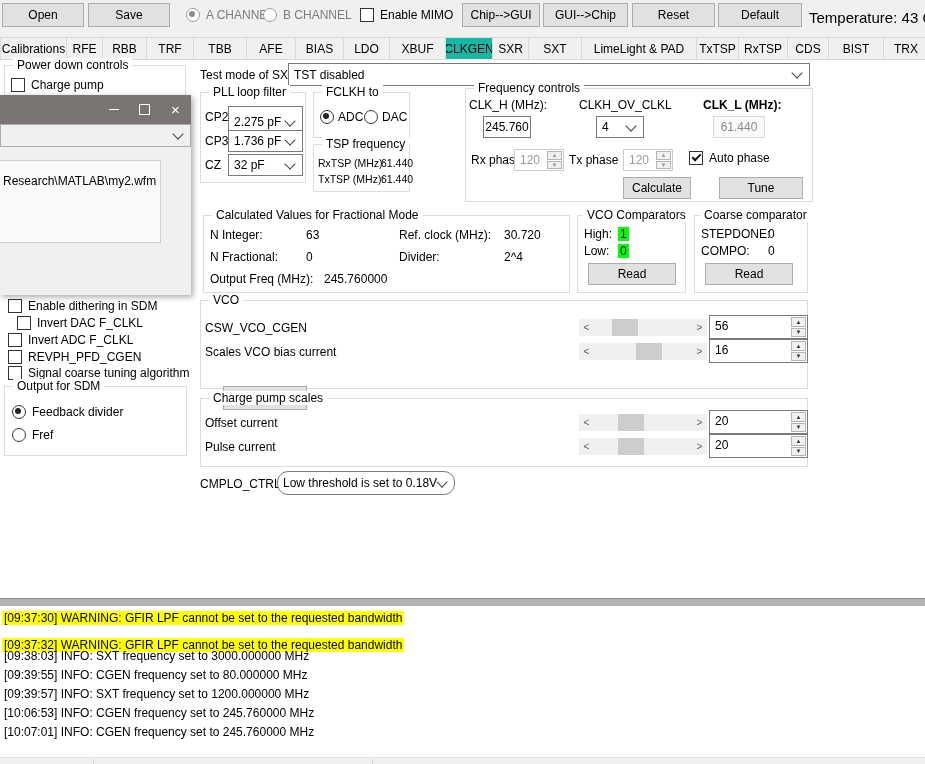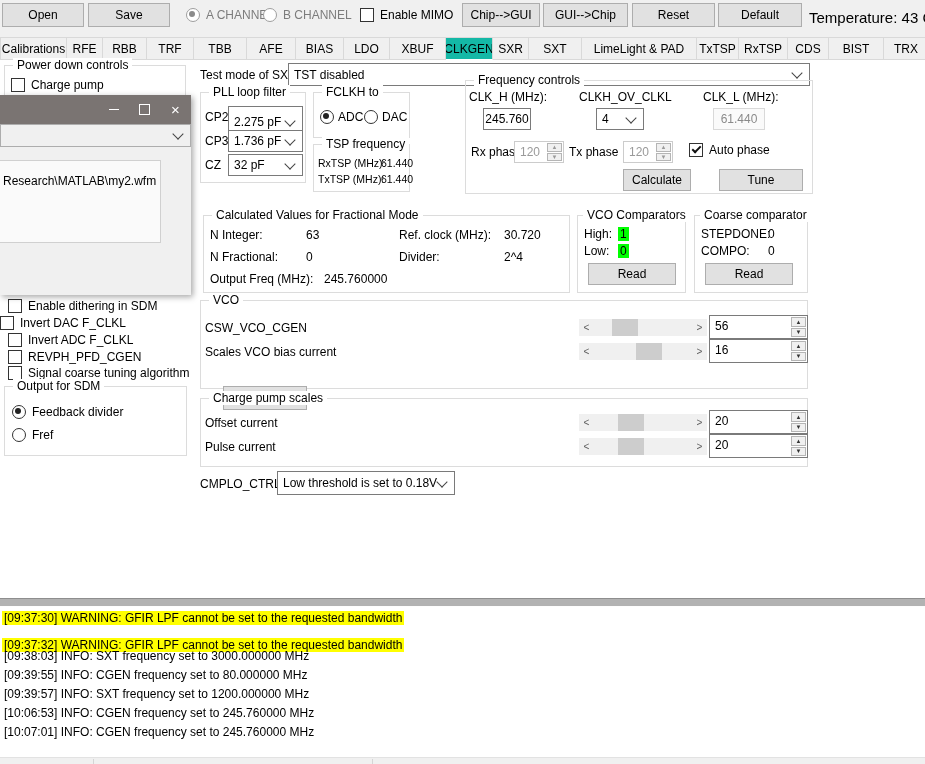--- a/index.html
+++ b/index.html
@@ -154,21 +154,21 @@
       </div>
       <div class="olist">
         <div class="lbl" style="left:3px;top:13px;">Research\MATLAB\my2.wfm</div>
       </div>
     </div>
 
     <div class="cbrow" style="left:8px;top:239px;">
       <span class="cb"></span>
       <span>Enable dithering in SDM</span>
     </div>
-    <div class="cbrow" style="left:0;top:256px;">
+    <div class="cbrow" style="left:17px;top:256px;">
       <span class="cb"></span>
       <span>Invert DAC F_CLKL</span>
     </div>
     <div class="cbrow" style="left:8px;top:273px;">
       <span class="cb"></span>
       <span>Invert ADC F_CLKL</span>
     </div>
     <div class="cbrow" style="left:8px;top:290px;">
       <span class="cb"></span>
       <span>REVPH_PFD_CGEN</span>
@@ -228,30 +228,30 @@
     </div>
 
     <div class="group" style="left:313px;top:84px;width:97px;height:48px;">
       <span class="gtitle">TSP frequency</span>
       <div class="lbl small" style="left:4px;top:12px;">RxTSP (MHz):</div>
       <div class="lbl small" style="left:67px;top:12px;">61.440</div>
       <div class="lbl small" style="left:4px;top:28px;">TxTSP (MHz):</div>
       <div class="lbl small" style="left:67px;top:28px;">61.440</div>
     </div>
 
-    <div class="group" style="left:465px;top:20px;width:348px;height:114px;">
+    <div class="group" style="left:465px;top:28px;width:348px;height:114px;">
       <span class="gtitle">Frequency controls</span>
       <div class="lbl" style="left:3px;top:9px;width:70px;text-align:center;">CLK_H (MHz):</div>
       <div class="edit center" style="left:17px;top:27px;width:48px;height:22px;">245.760</div>
       <div class="lbl" style="left:113px;top:9px;width:84px;text-align:center;">CLKH_OV_CLKL</div>
       <div class="combo" style="left:130px;top:27px;width:48px;height:22px;">
         <span class="ctext">4</span>
         <span class="chev"></span>
       </div>
-      <div class="lbl" style="left:237px;top:9px;width:72px;text-align:right;">CLK_L (MHz):</div>
+      <div class="lbl" style="left:237px;top:9px;width:72px;text-align:right;font-weight:bold;">CLK_L (MHz):</div>
       <div class="edit center disabled" style="left:247px;top:27px;width:52px;height:22px;">61.440</div>
 
       <div class="lbl" style="left:5px;top:64px;">Rx phase</div>
       <div class="editspin disabled" style="left:48px;top:60px;width:50px;height:22px;">
         <span class="esval">120</span>
         <span class="spincol">
             <span class="spinbtn up"></span>
             <span class="spinbtn dn"></span>
           </span>
       </div>
@@ -366,21 +366,21 @@
       <div class="editspin" style="left:508px;top:35px;width:99px;height:24px;">
         <span class="esval">20</span>
         <span class="spincol">
             <span class="spinbtn up"></span>
             <span class="spinbtn dn"></span>
           </span>
       </div>
     </div>
 
     <div class="lbl" style="left:200px;top:417px;">CMPLO_CTRL:</div>
-    <div class="combo" style="left:277px;top:411px;width:178px;height:24px;">
+    <div class="combo" style="left:277px;top:411px;width:178px;height:24px;border-radius:11px;">
       <span class="ctext">Low threshold is set to 0.18V</span>
       <span class="chev"></span>
     </div>
   </div>
 
   <div class="splitter"></div>
 
   <div class="logarea">
     <div class="logline" style="top:2px;"><span style="background-color: rgb(255, 255, 0);">[09:37:30] WARNING: GFIR LPF cannot be set to the requested bandwidth</span></div>
     <div class="logline" style="top:21px;margin-top:8px;"><span style="background-color: rgb(255, 255, 0);">[09:37:32] WARNING: GFIR LPF cannot be set to the requested bandwidth</span></div>

